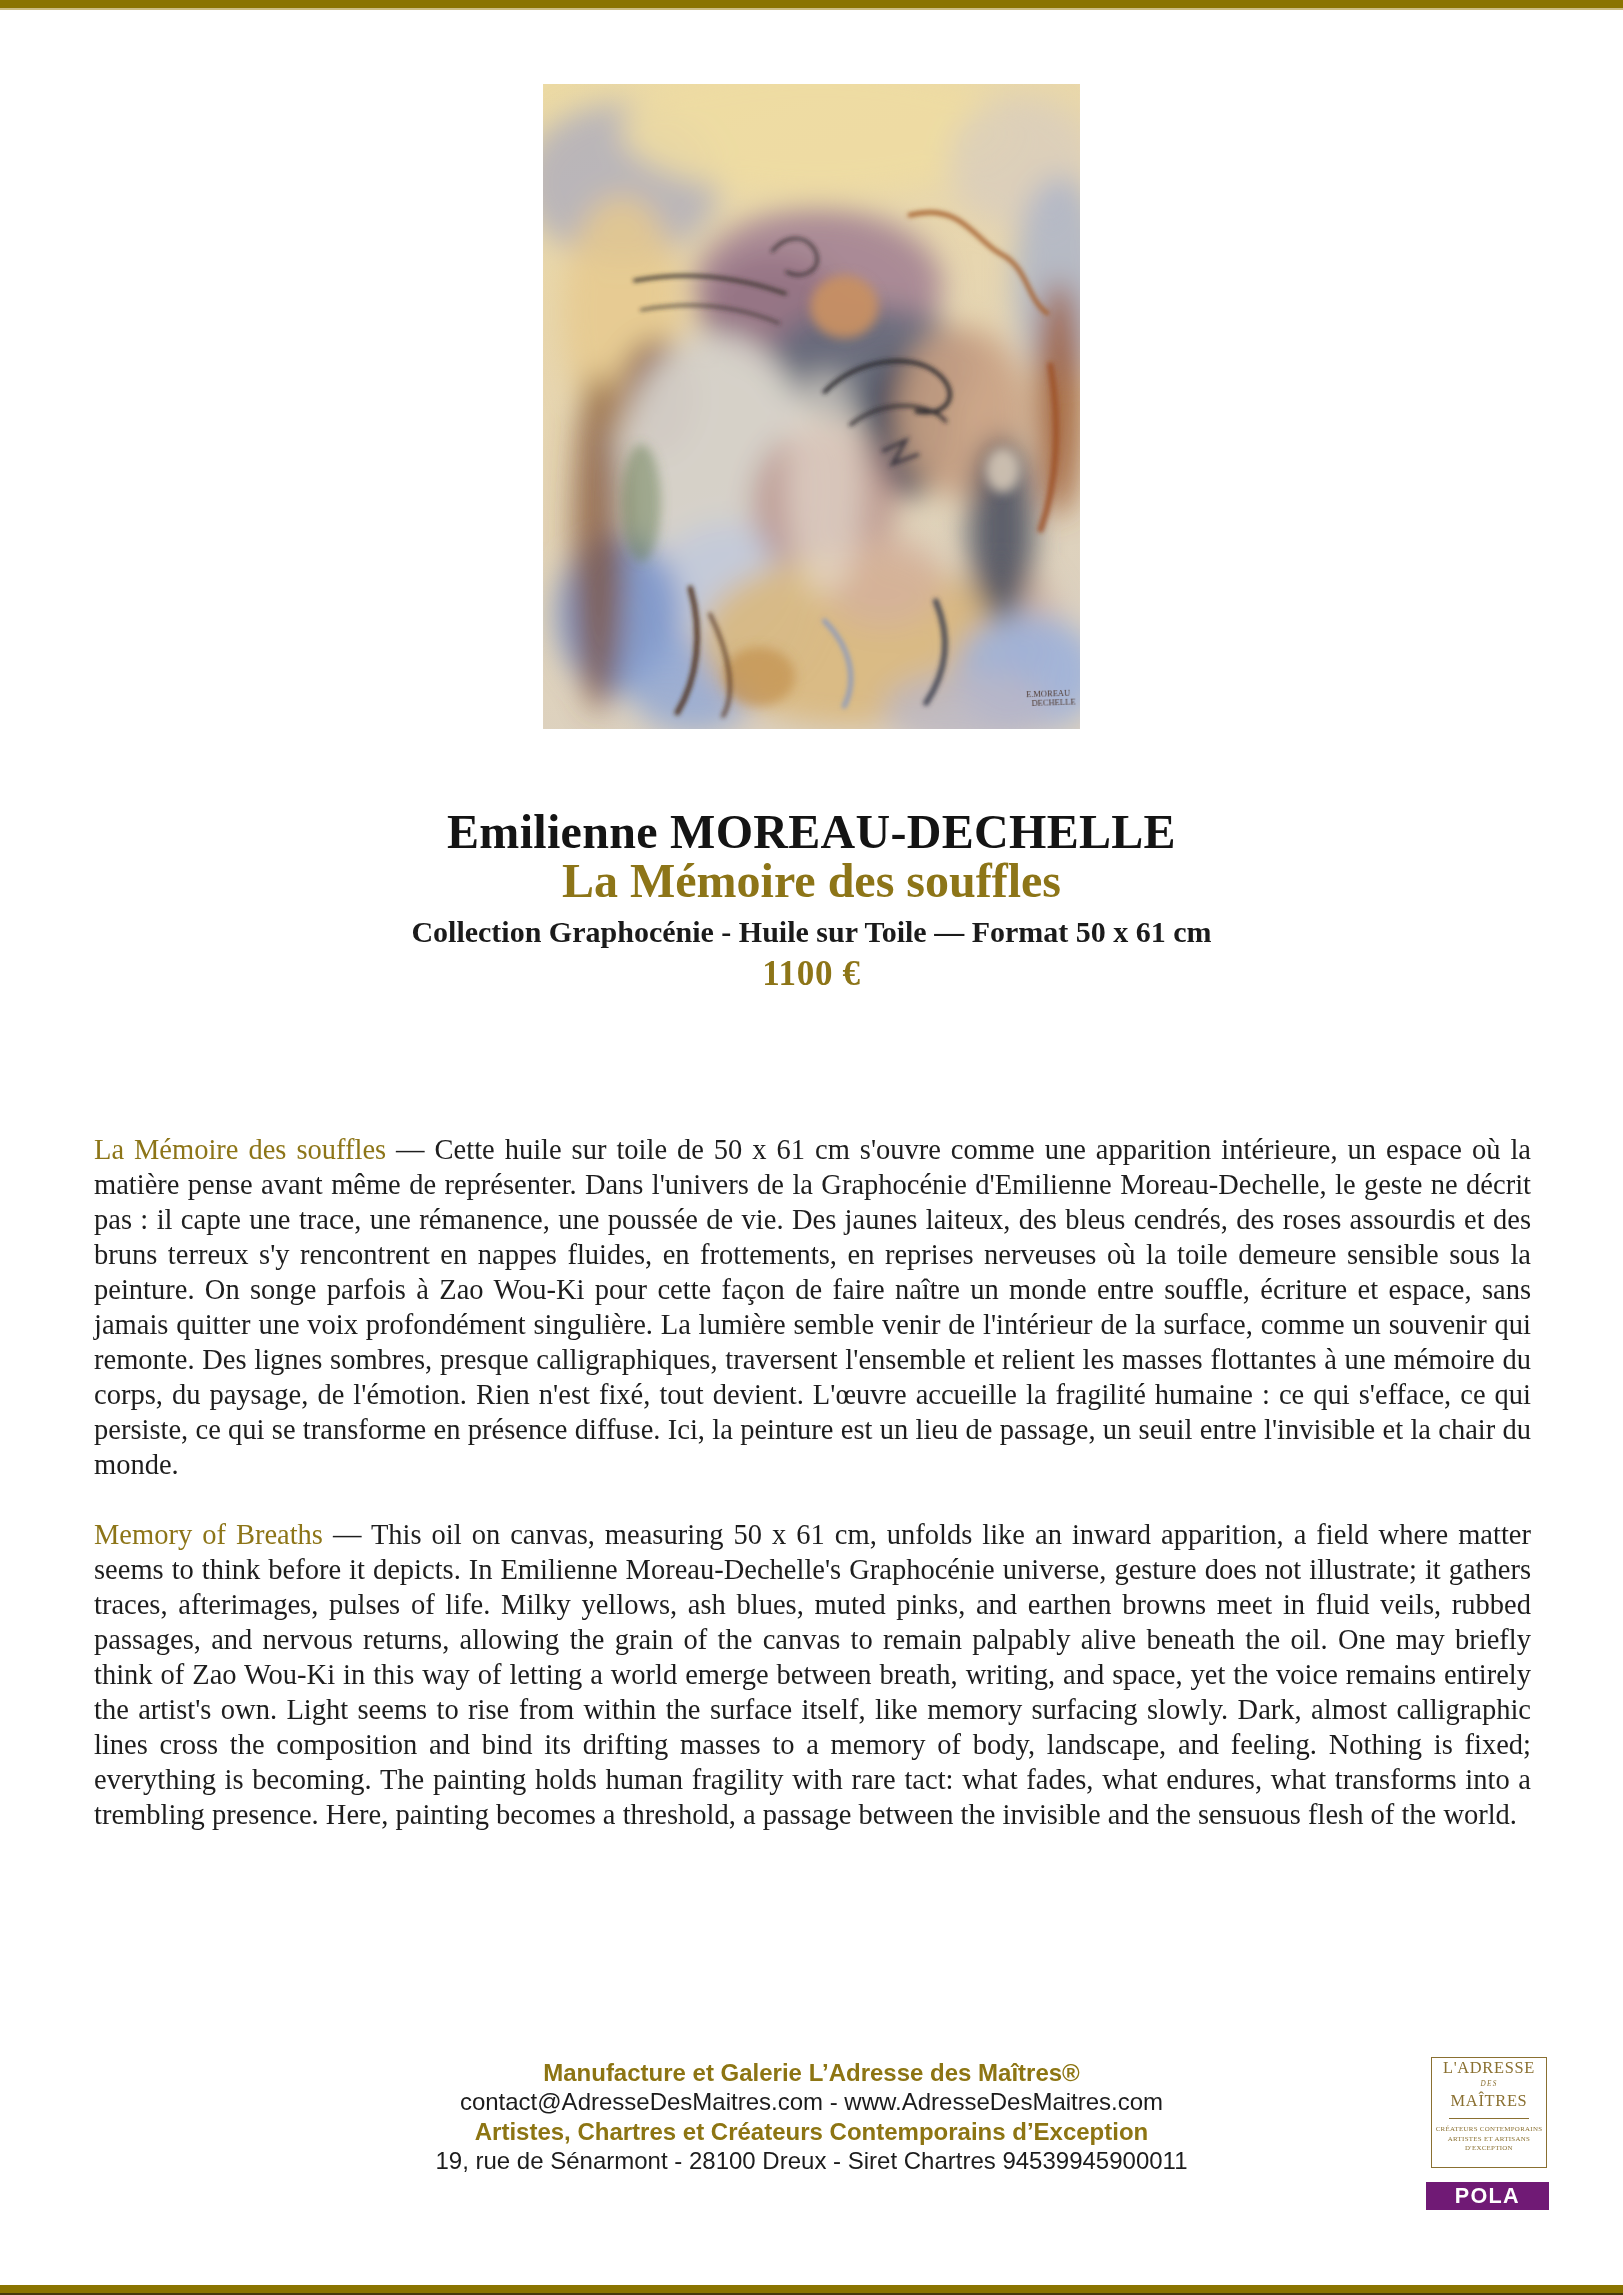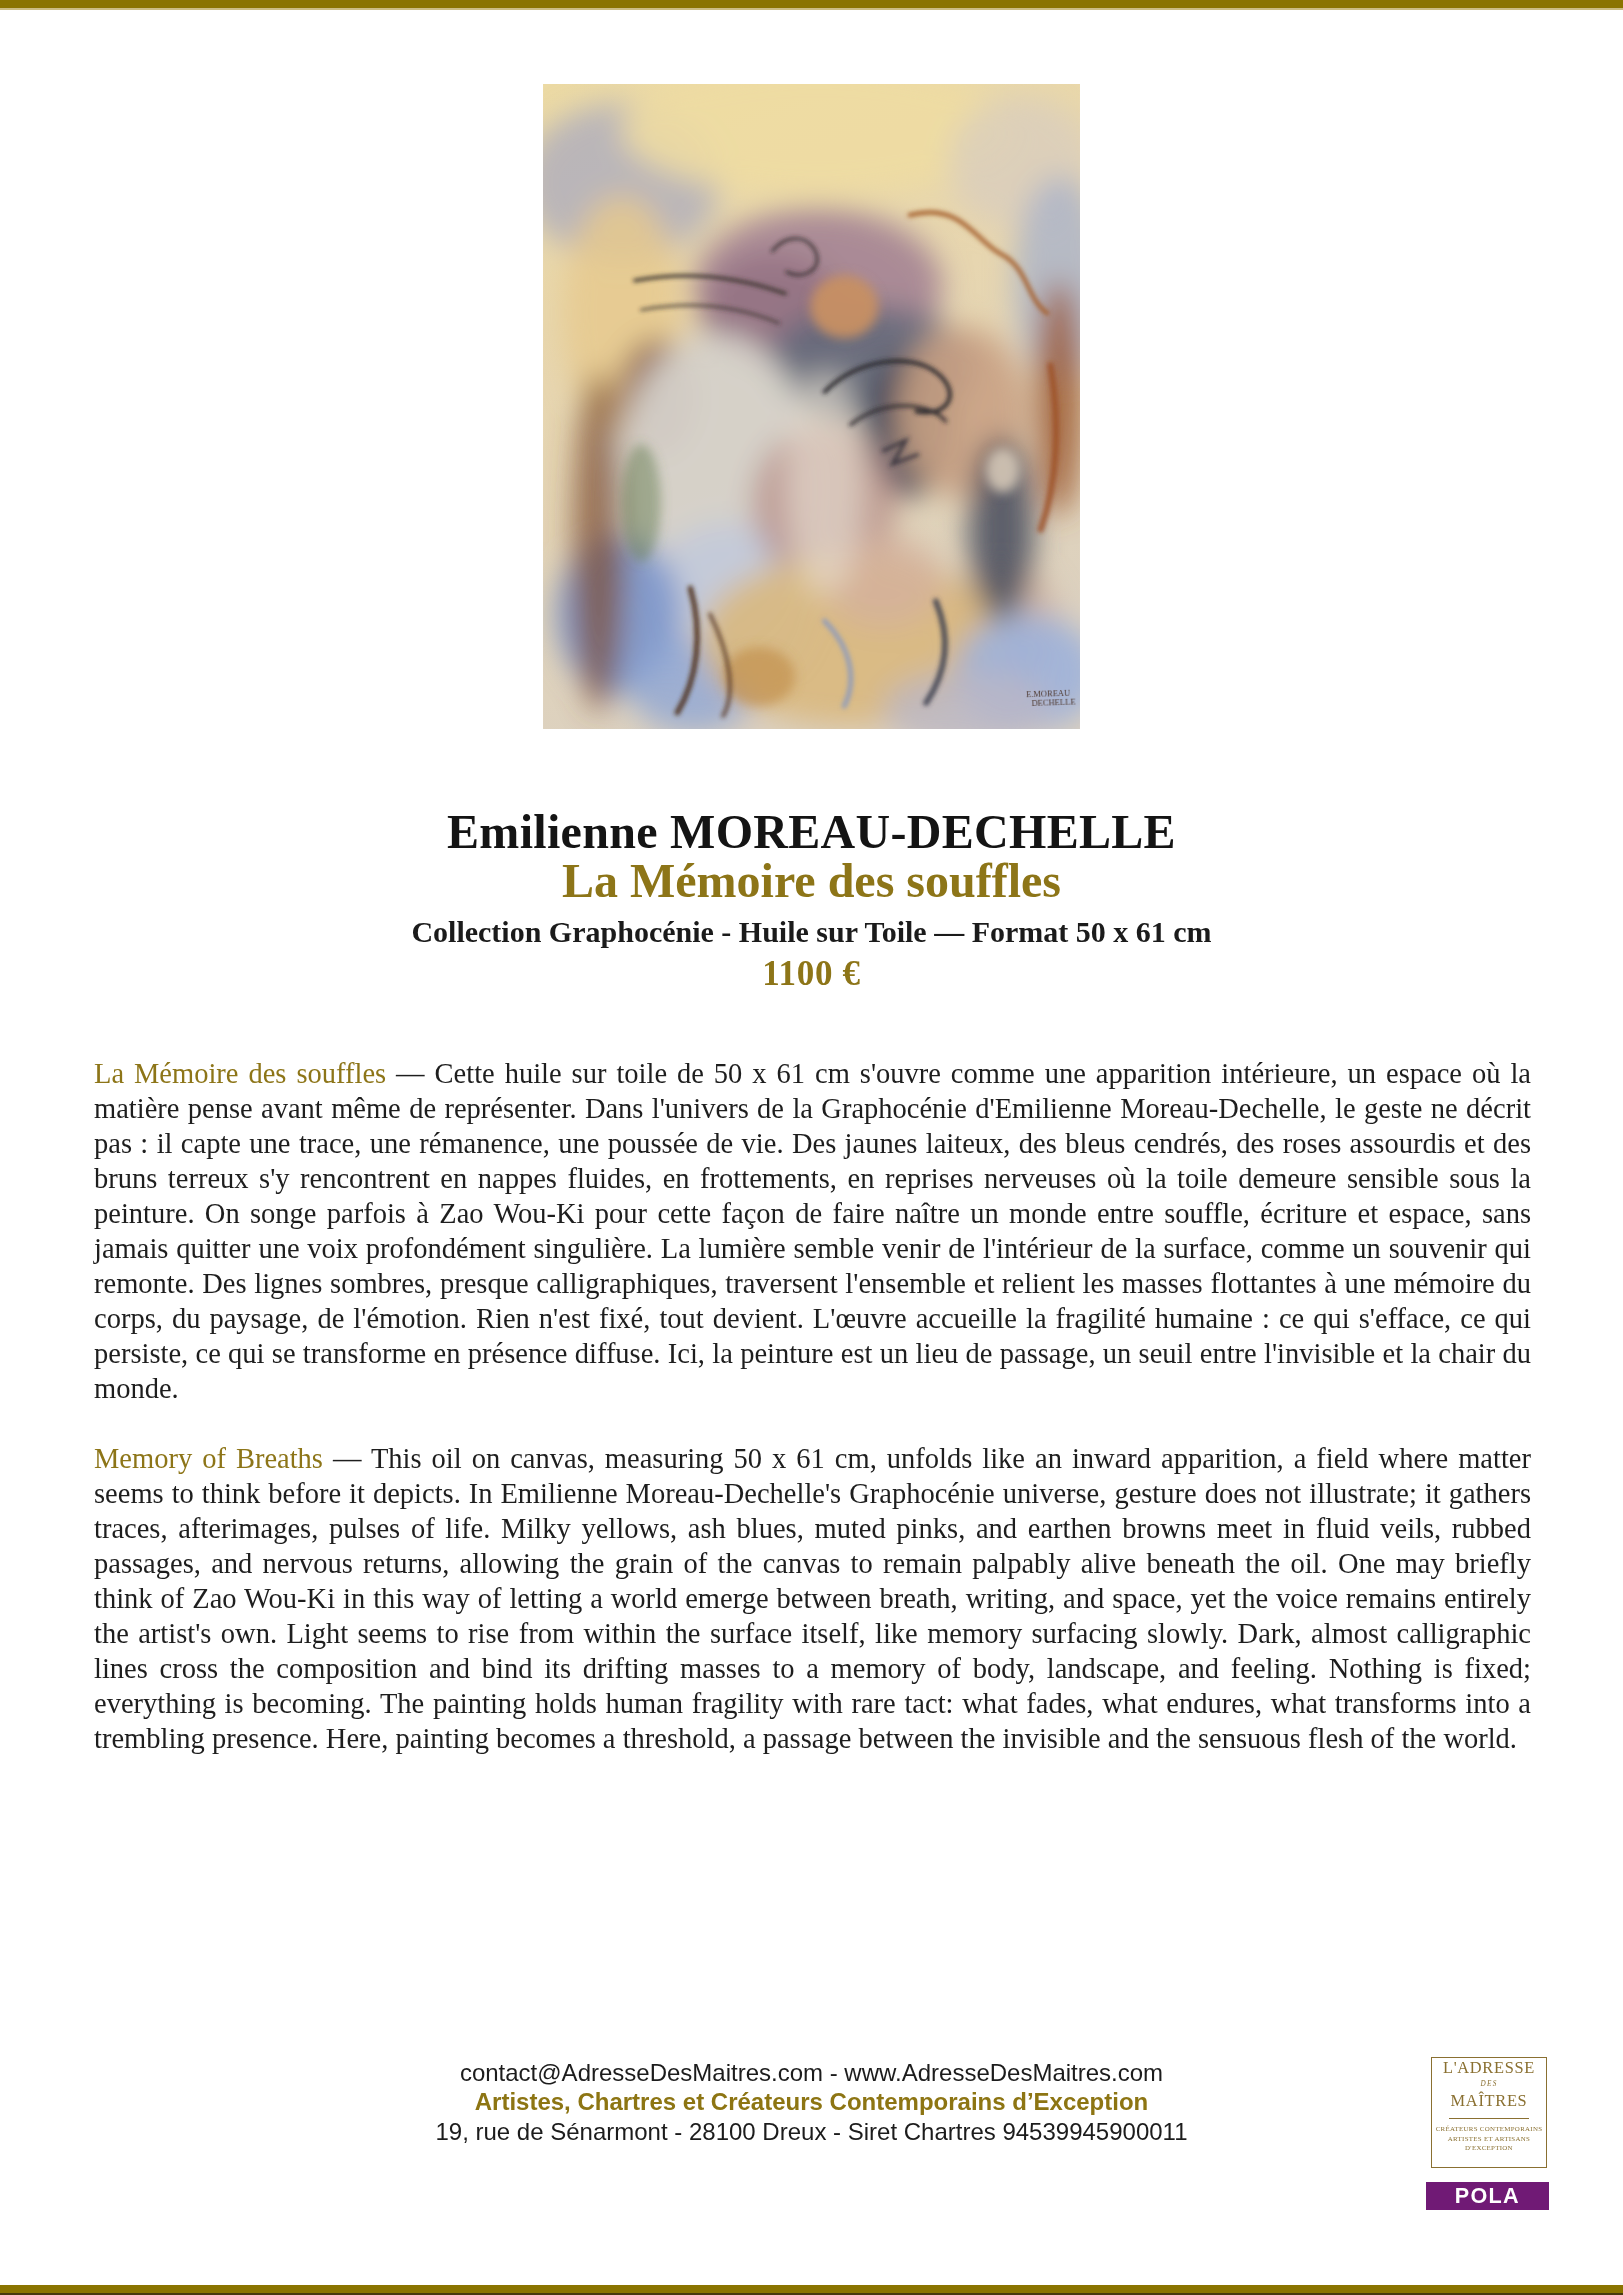--- a/index.html
+++ b/index.html
@@ -24,21 +24,21 @@
   .artwork svg { display: block; width: 100%; height: 100%; }
 
   .titleblock { position: absolute; left: 0; width: 100%; text-align: center; font-weight: bold; }
   .artist-name  { top: 804px; font-size: 48px; font-weight: bold; color: #141414; letter-spacing: 0.3px; }
   .artwork-title{ top: 853px; font-size: 48px; font-weight: bold; color: #8d7518; }
   .artwork-details { top: 915px; font-size: 30px; color: #1b1b1b; }
   .artwork-price { top: 954px; font-size: 35px; font-weight: bold; color: #8d7518; letter-spacing: 0.7px; }
 
   .descriptions {
     position: absolute;
-    left: 94px; top: 1056px;
+    left: 94px; top: 1132px;
     width: 1437px;
     font-size: 28.5px;
     line-height: 35px;
     color: #1e1e1e;
     text-align: justify;
   }
   .descriptions p { margin: 0 0 35px 0; }
   .lead { color: #8d7518; }
 
   .footer {
@@ -164,20 +164,21 @@
   <h2 class="titleblock artwork-title" style="position:absolute;margin:0;">La Mémoire des souffles</h2>
   <p class="titleblock artwork-details" style="position:absolute;margin:0;">Collection Graphocénie - Huile sur Toile — Format 50 x 61 cm</p>
   <p class="titleblock artwork-price" style="position:absolute;margin:0;">1100 €</p>
 
   <section class="descriptions">
     <p><span class="lead">La Mémoire des souffles</span><span> — Cette huile sur toile de 50 x 61 cm s'ouvre comme une apparition intérieure, un espace où la matière pense avant même de représenter. Dans l'univers de la Graphocénie d'Emilienne Moreau-Dechelle, le geste ne décrit pas : il capte une trace, une rémanence, une poussée de vie. Des jaunes laiteux, des bleus cendrés, des roses assourdis et des bruns terreux s'y rencontrent en nappes fluides, en frottements, en reprises nerveuses où la toile demeure sensible sous la peinture. On songe parfois à Zao Wou-Ki pour cette façon de faire naître un monde entre souffle, écriture et espace, sans jamais quitter une voix profondément singulière. La lumière semble venir de l'intérieur de la surface, comme un souvenir qui remonte. Des lignes sombres, presque calligraphiques, traversent l'ensemble et relient les masses flottantes à une mémoire du corps, du paysage, de l'émotion. Rien n'est fixé, tout devient. L'œuvre accueille la fragilité humaine : ce qui s'efface, ce qui persiste, ce qui se transforme en présence diffuse. Ici, la peinture est un lieu de passage, un seuil entre l'invisible et la chair du monde.</span></p>
     <p><span class="lead">Memory of Breaths</span><span> — This oil on canvas, measuring 50 x 61 cm, unfolds like an inward apparition, a field where matter seems to think before it depicts. In Emilienne Moreau-Dechelle's Graphocénie universe, gesture does not illustrate; it gathers traces, afterimages, pulses of life. Milky yellows, ash blues, muted pinks, and earthen browns meet in fluid veils, rubbed passages, and nervous returns, allowing the grain of the canvas to remain palpably alive beneath the oil. One may briefly think of Zao Wou-Ki in this way of letting a world emerge between breath, writing, and space, yet the voice remains entirely the artist's own. Light seems to rise from within the surface itself, like memory surfacing slowly. Dark, almost calligraphic lines cross the composition and bind its drifting masses to a memory of body, landscape, and feeling. Nothing is fixed; everything is becoming. The painting holds human fragility with rare tact: what fades, what endures, what transforms into a trembling presence. Here, painting becomes a threshold, a passage between the invisible and the sensuous flesh of the world.</span></p>
   </section>
 
   <footer class="footer">
+    <div class="gold">Manufacture et Galerie L’Adresse des Maîtres®</div>
     <div>contact@AdresseDesMaitres.com - www.AdresseDesMaitres.com</div>
     <div class="gold">Artistes, Chartres et Créateurs Contemporains d’Exception</div>
     <div>19, rue de Sénarmont - 28100 Dreux - Siret Chartres 94539945900011</div>
   </footer>
 
   <aside class="logo-block">
     <div class="logo-box">
       <div class="logo-l1">L'ADRESSE</div>
       <div class="logo-l2">DES</div>
       <div class="logo-l3">MAÎTRES</div>

